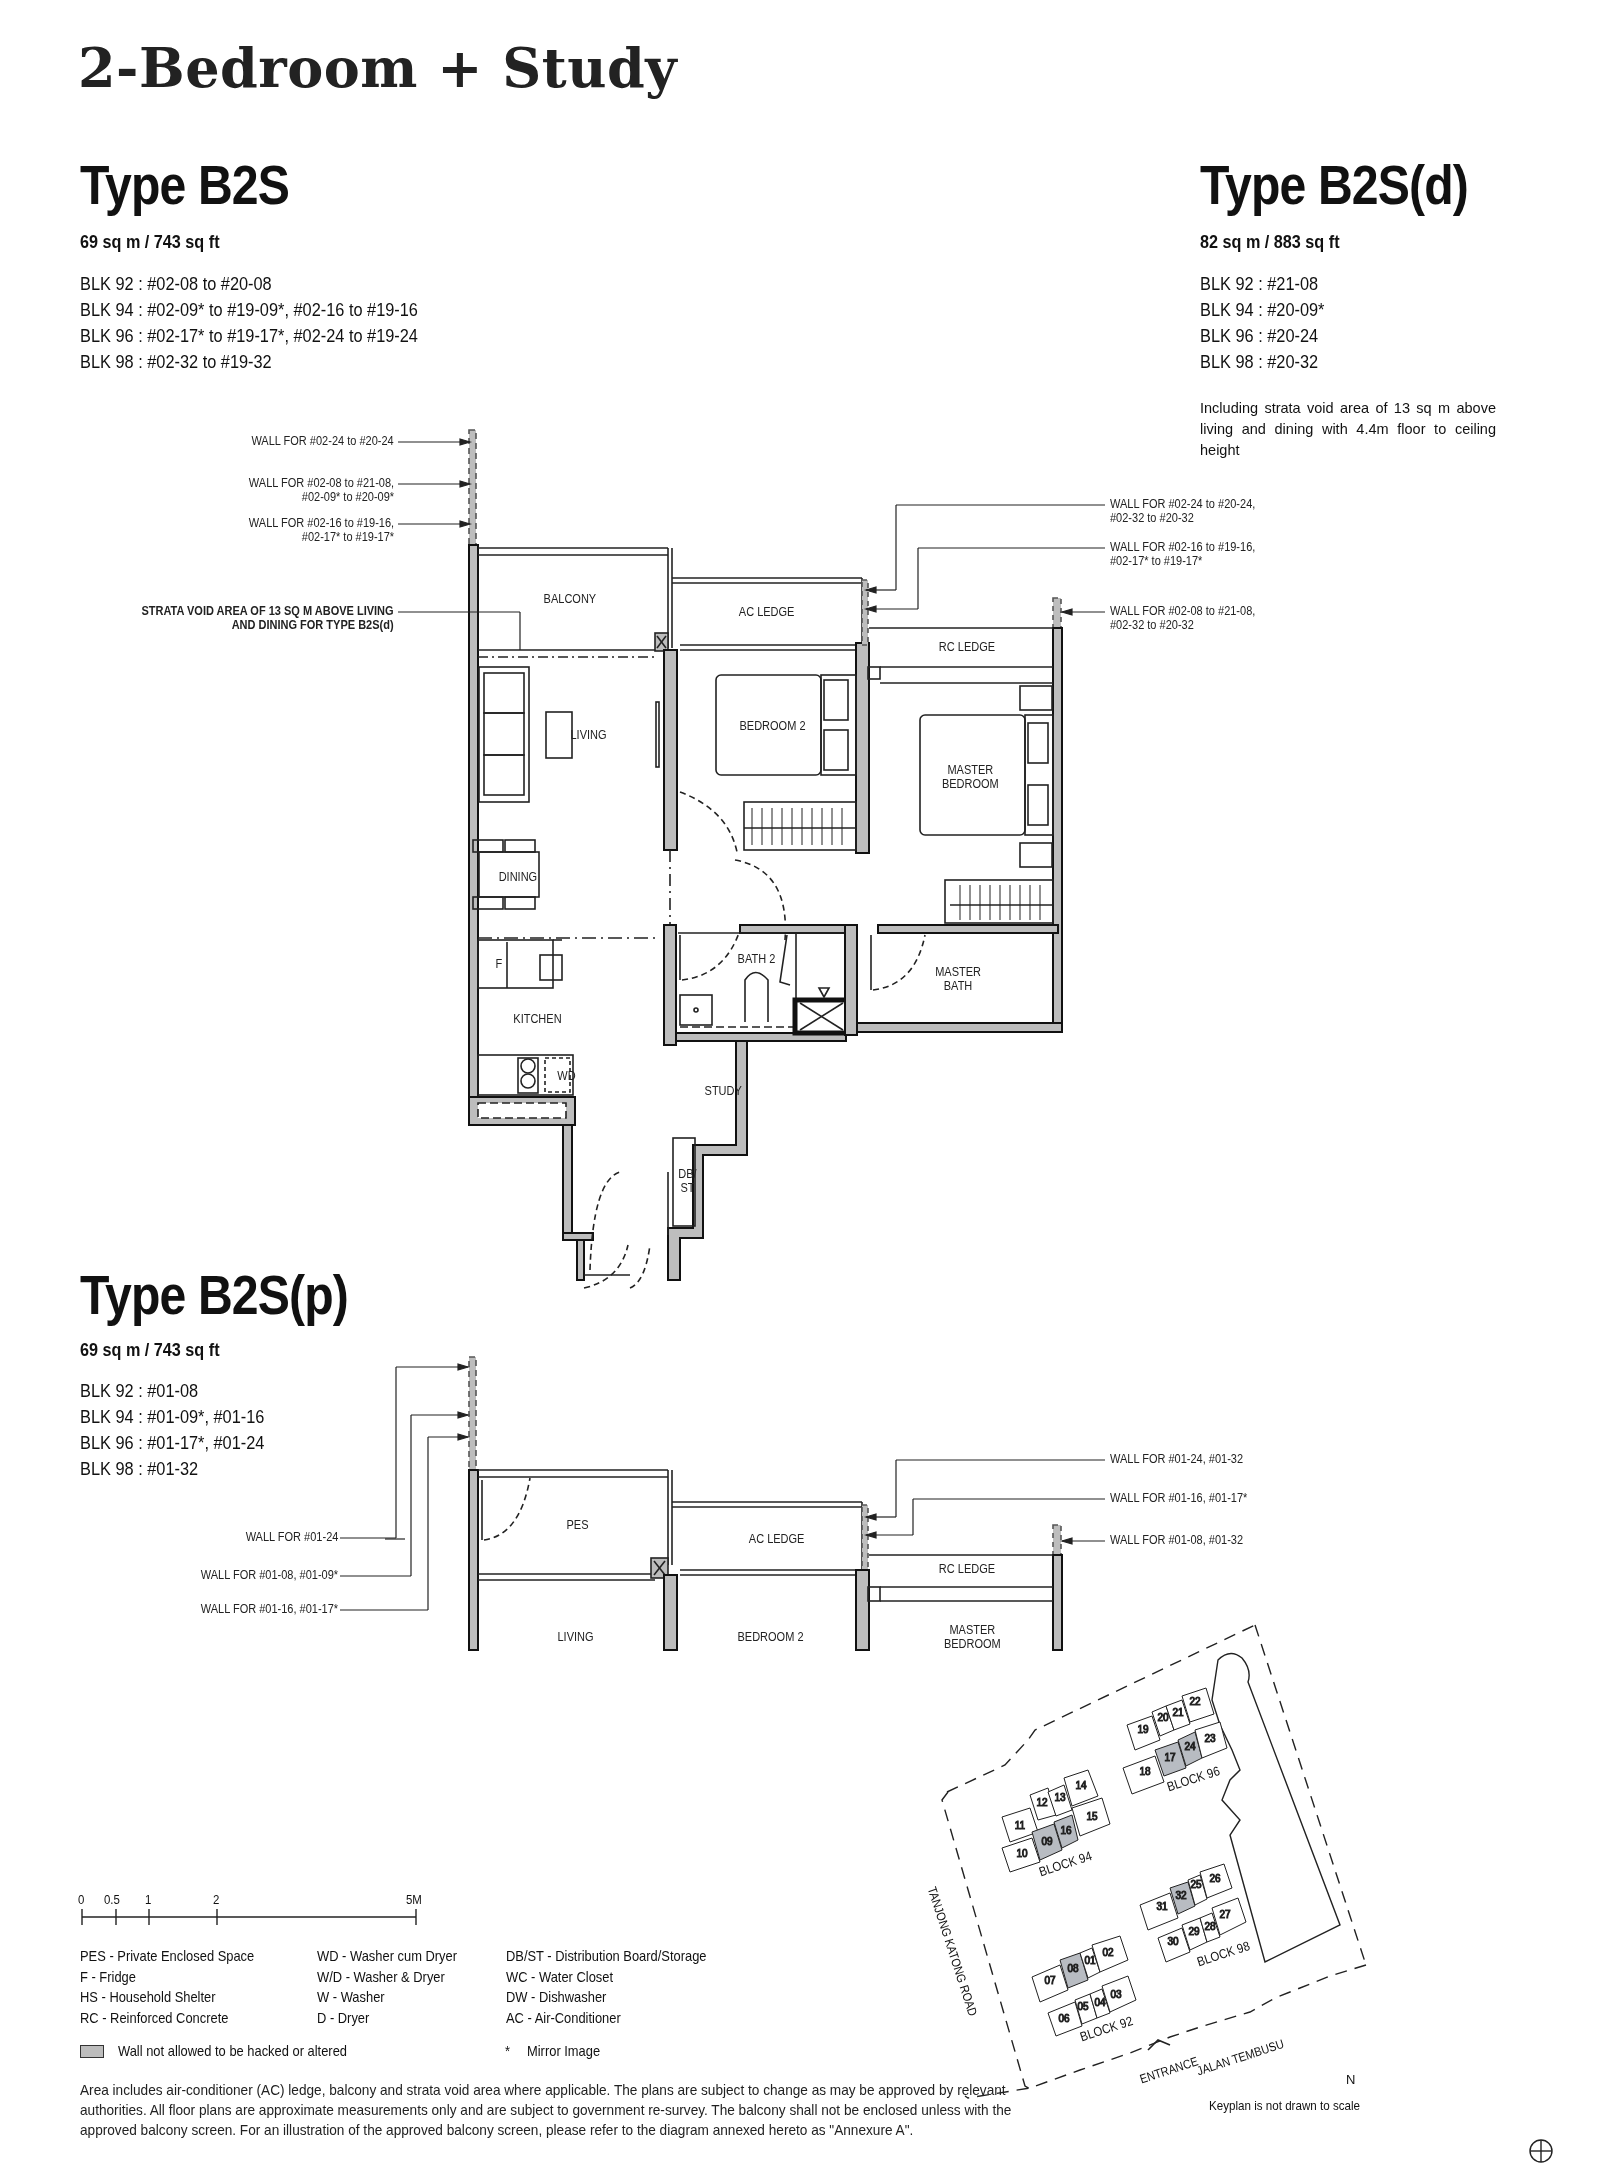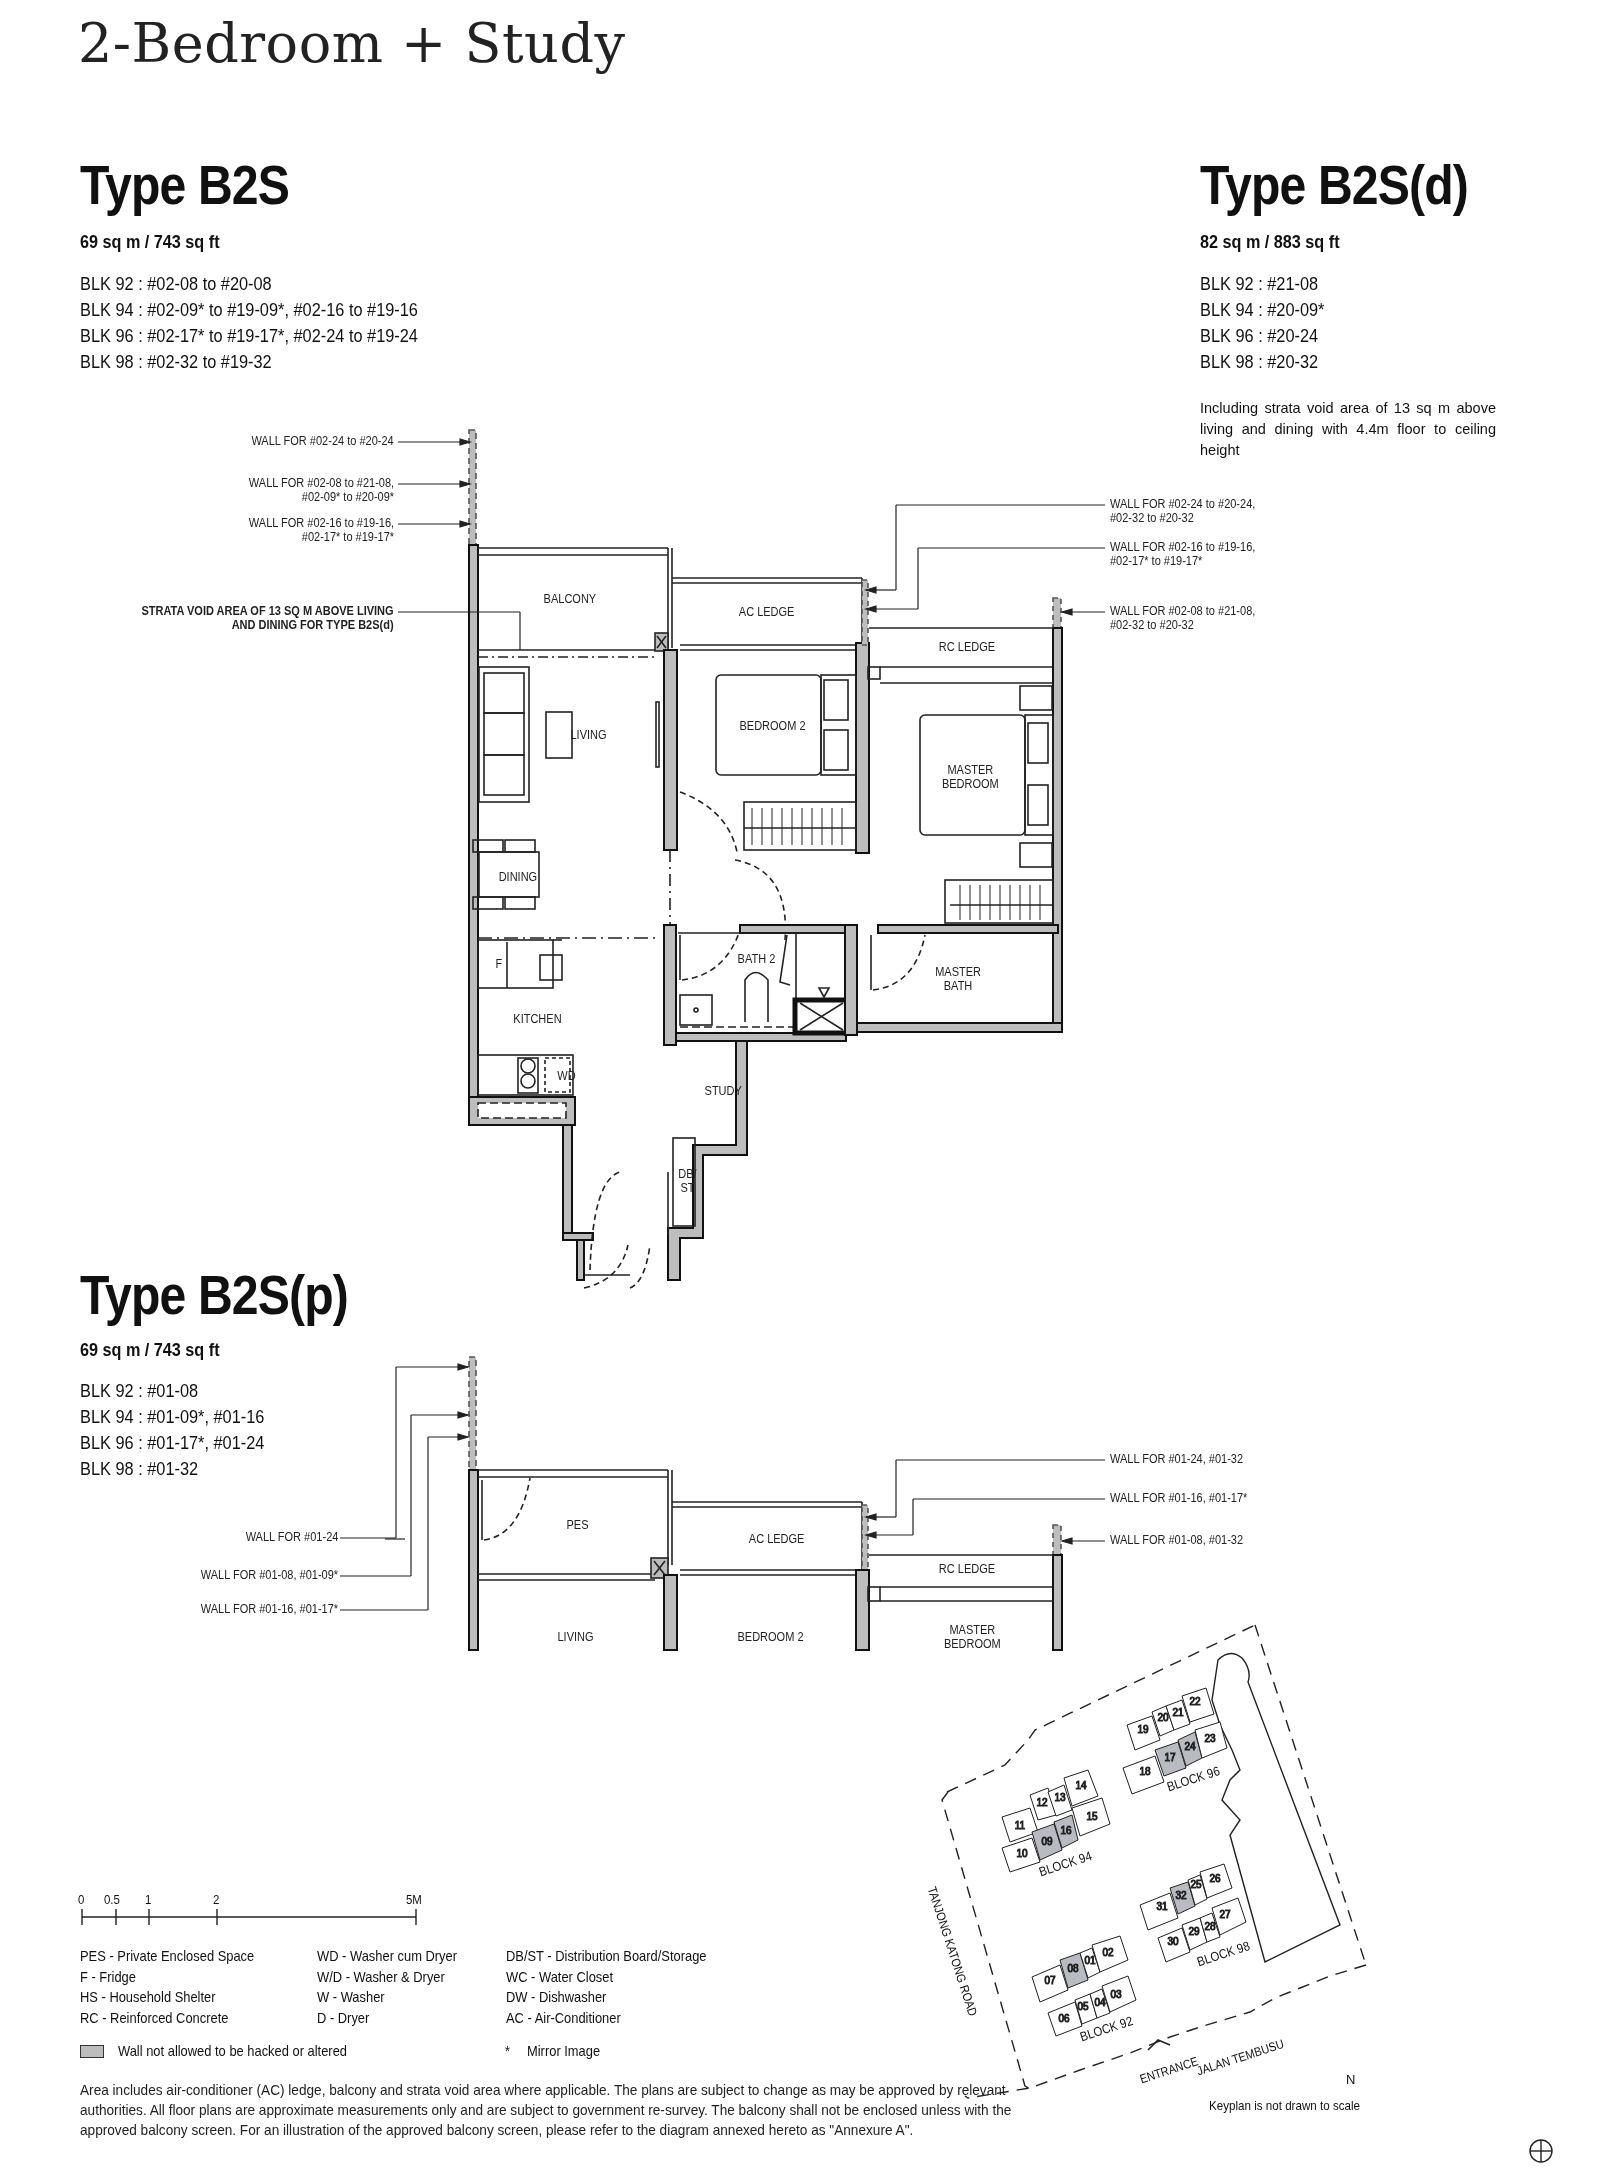--- a/index.html
+++ b/index.html
@@ -1,18 +1,18 @@
 <!DOCTYPE html>
 <html><head>
 <meta charset="utf-8">
 <style>
   html,body{margin:0;padding:0;background:#fff;}
   body{width:1600px;height:2174px;position:relative;overflow:hidden;font-family:"Liberation Sans",sans-serif;color:#111;}
   .abs{position:absolute;}
-  .page-title{left:78px;top:12px;font-family:"DejaVu Serif",serif;font-size:54px;font-weight:400;color:#222;letter-spacing:0.5px;}
+  .page-title{left:78px;top:36px;font-family:"DejaVu Serif",serif;font-size:54px;font-weight:700;color:#222;letter-spacing:0.5px;}
   .type-title{font-family:"Liberation Sans",sans-serif;font-weight:700;font-size:56px;letter-spacing:-1px;transform:scaleX(0.86);transform-origin:left top;}
   .area{font-weight:700;font-size:18px;transform:scaleX(0.9);transform-origin:left top;}
   .blk-list{font-size:19px;line-height:26px;transform:scaleX(0.86);transform-origin:left top;}
   .note{font-size:14.5px;line-height:21px;width:296px;text-align:justify;}
   .lbl{font-size:12.5px;color:#222;white-space:nowrap;transform:scaleX(0.88);}
   .lbl-r{text-align:right;transform-origin:right top;}
   .lbl-l{transform-origin:left top;}
   .room{font-size:12.5px;color:#222;text-align:center;white-space:nowrap;transform:scaleX(0.88);line-height:14px;}
   .legend-col{font-size:15px;line-height:20.5px;transform:scaleX(0.86);transform-origin:left top;white-space:nowrap;}
   .disclaimer{left:80px;top:2080px;width:1030px;font-size:14.5px;line-height:20px;transform:scaleX(0.94);transform-origin:left top;color:#222;}

